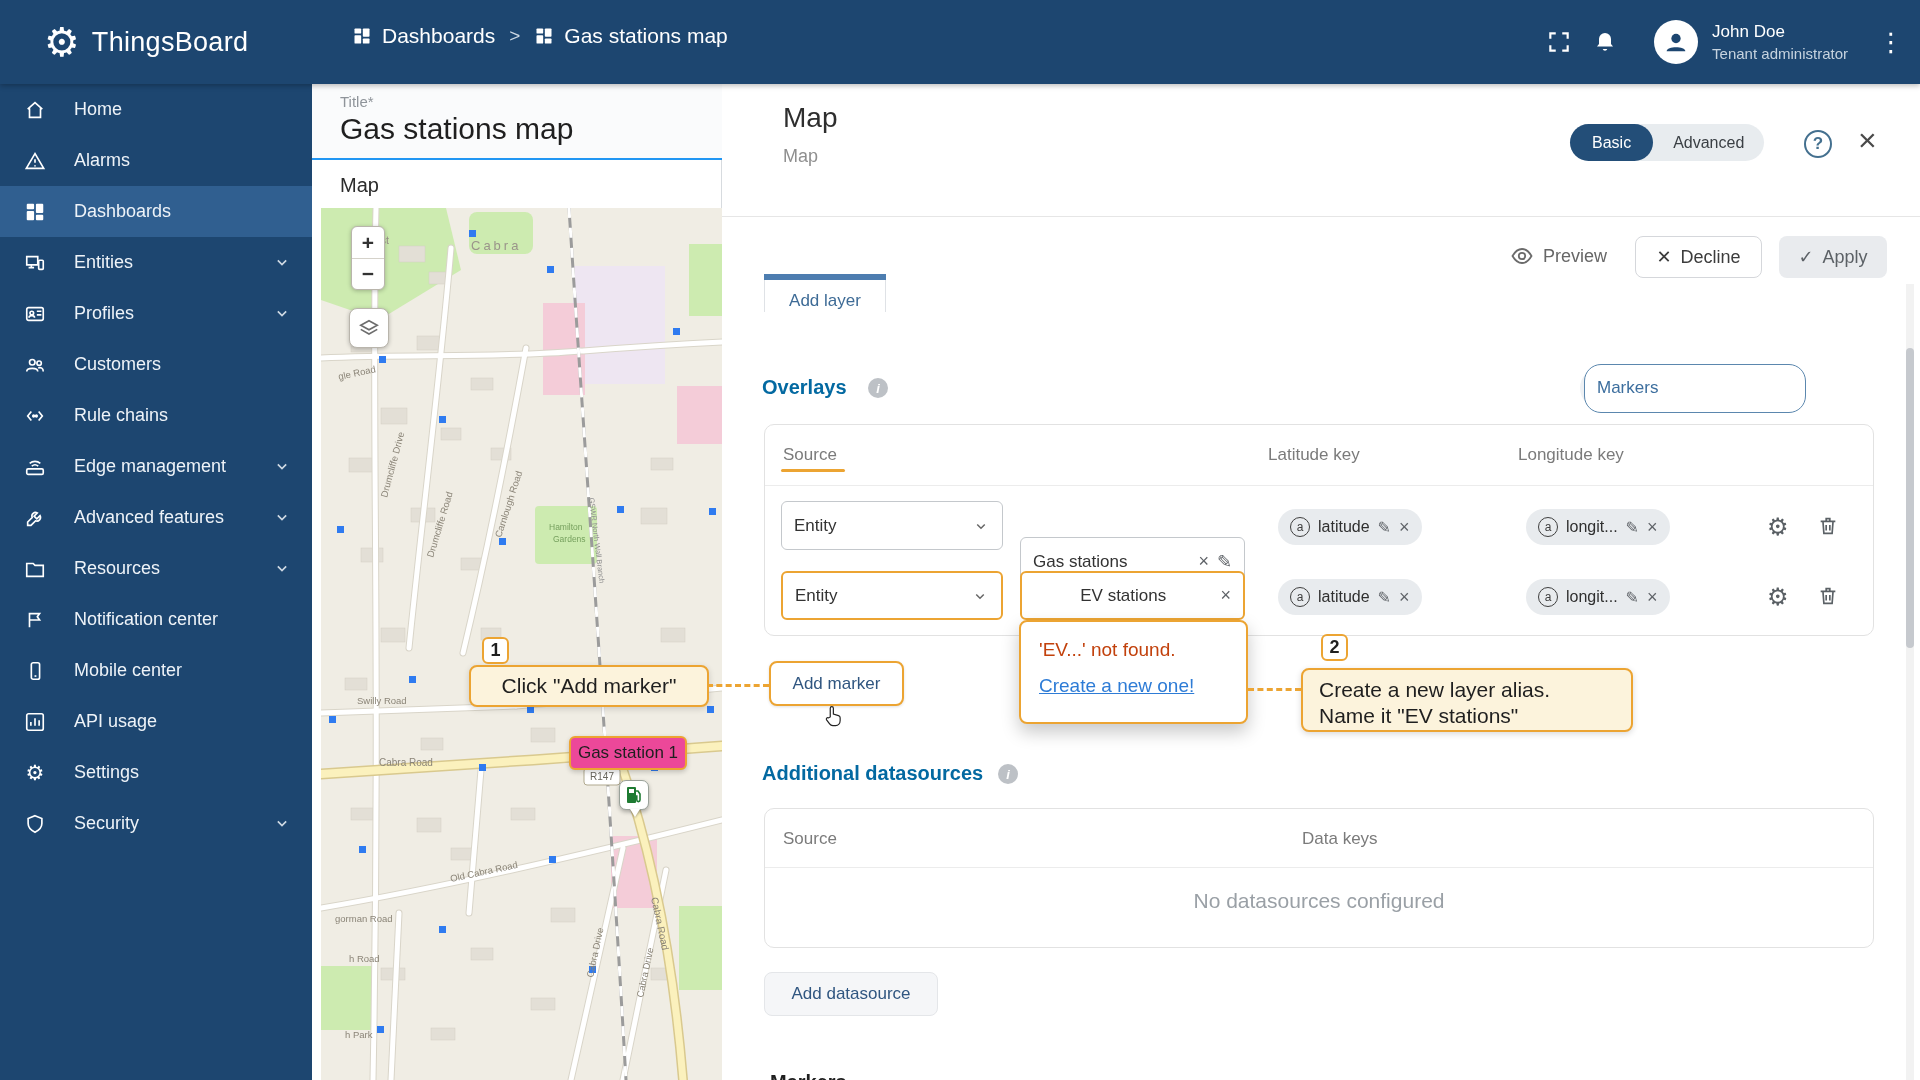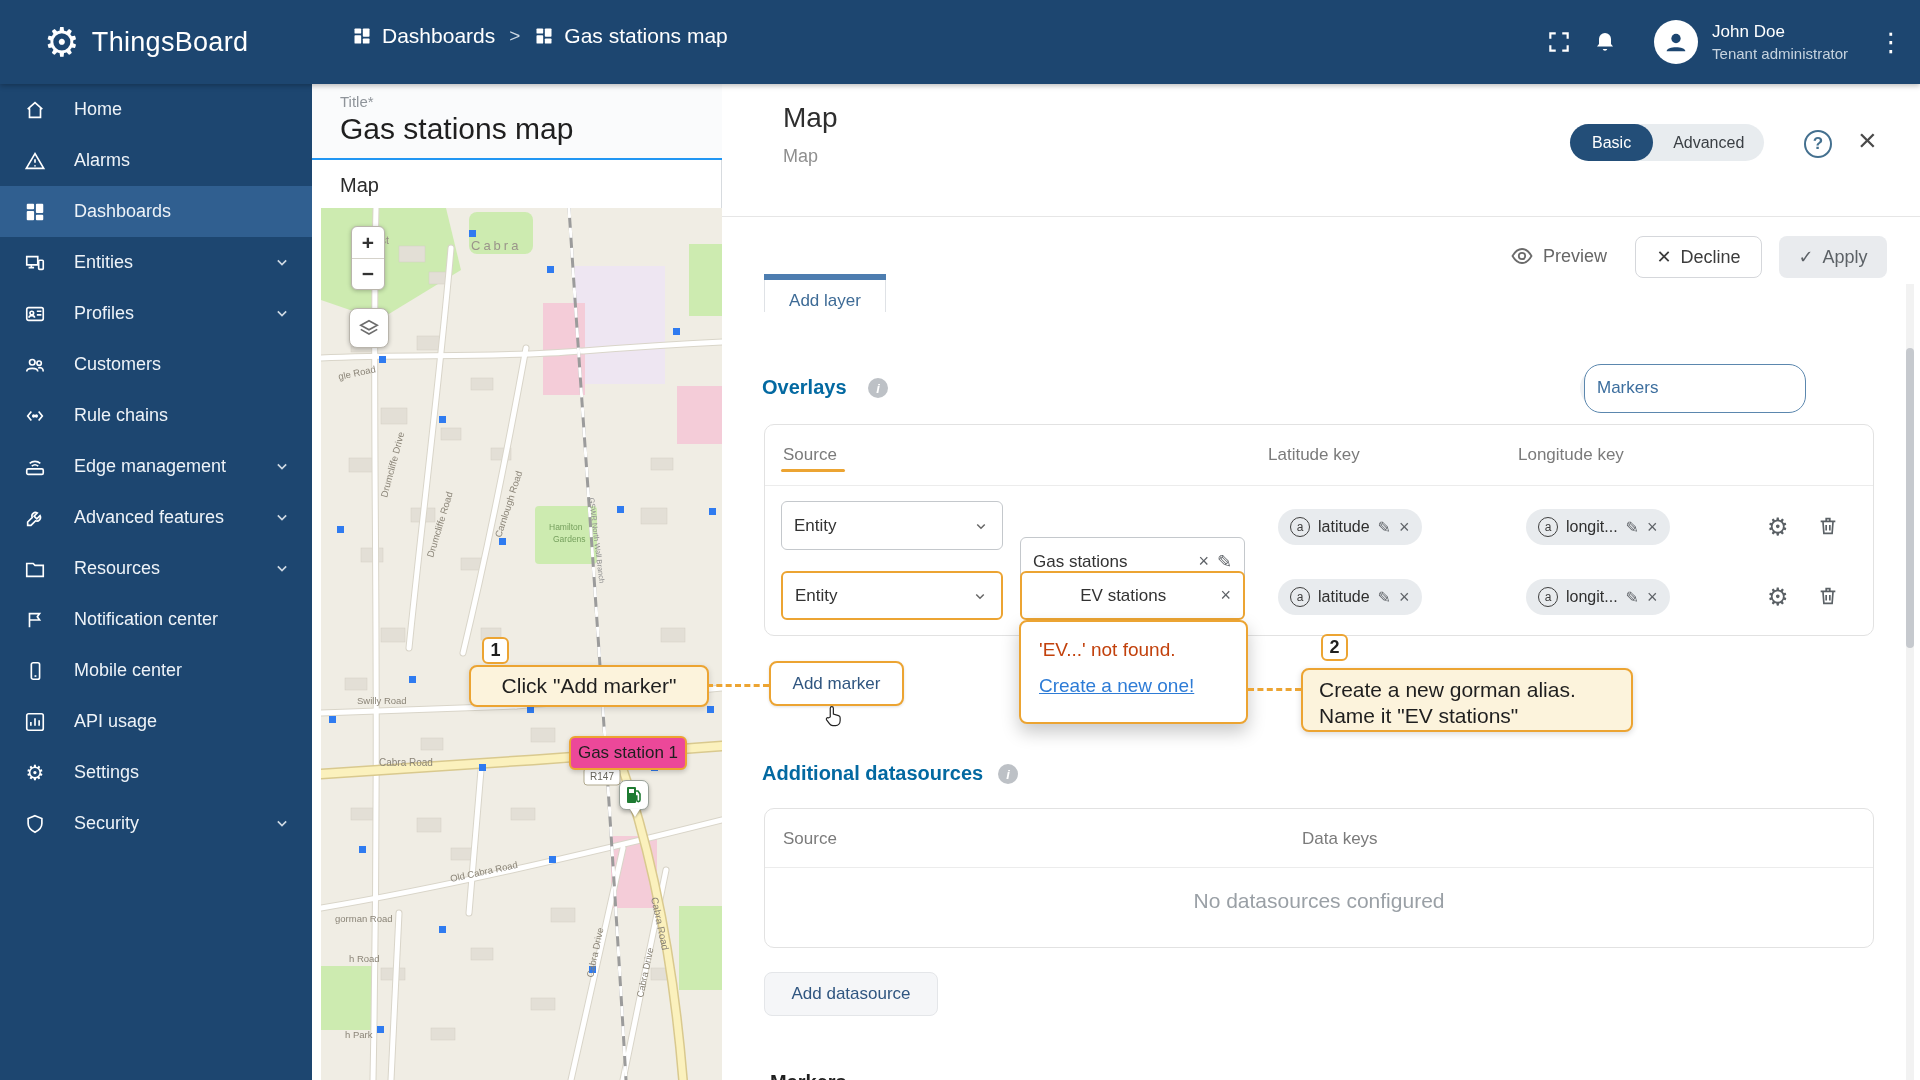--- a/index.html
+++ b/index.html
@@ -585,16 +585,16 @@
   <div class="sbar-track"></div>
   <div class="sbar-thumb"></div>
 </section>
 
 <div class="badge" style="left:482px; top:637px;">1</div>
 <div class="callout co1">Click "Add marker"</div>
 <div class="conn" style="left:707px; top:684px; width:62px;"></div>
 
 <div class="badge" style="left:1321px; top:634px;">2</div>
 <div class="callout co2">
-  <div>Create a new gorman alias.</div>
+  <div>Create a new layer alias.</div>
   <div>Name it "EV stations"</div>
 </div>
 <div class="conn" style="left:1248px; top:688px; width:53px;"></div>
 
 </body></html>

